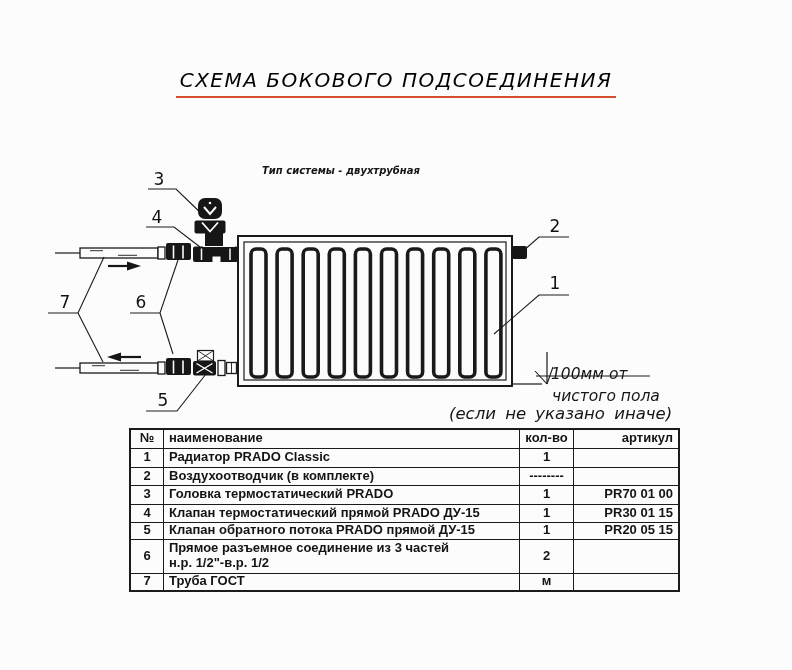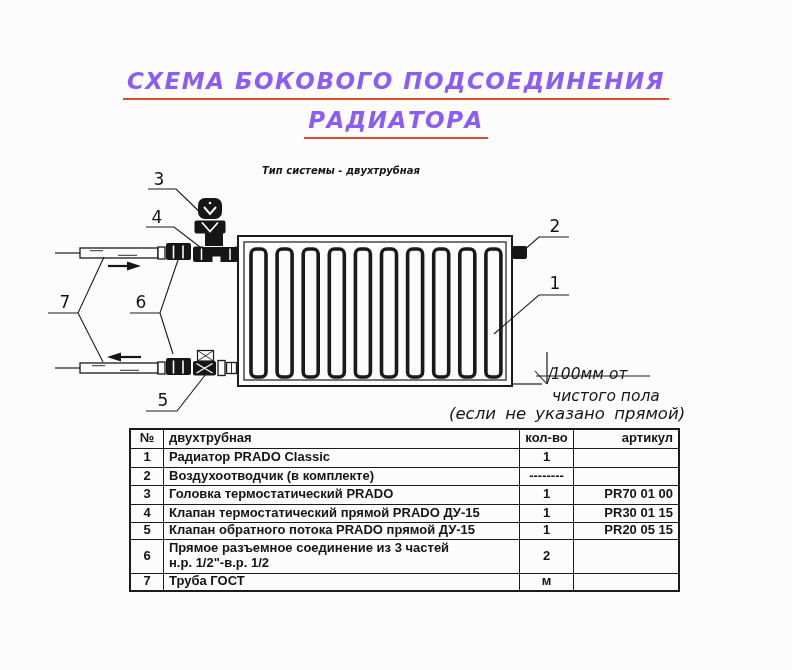--- a/index.html
+++ b/index.html
@@ -2,22 +2,22 @@
 <html><head>
 <meta charset="utf-8">
 <style>
   html,body{margin:0;padding:0;background:#e9e9e9;}
   .page{position:relative;width:792px;height:670px;background:#fcfcfc;overflow:hidden;
         font-family:"DejaVu Sans",sans-serif;color:#1a1a1a;}
   .art{position:absolute;left:0;top:0;}
 
   
   .title-row{position:absolute;left:0;width:792px;text-align:center;}
-  .title-row span{display:inline-block;font-style:italic;font-weight:bold;
-       font-size:23px;letter-spacing:1.5px;color:#8b5cf6;
+  .title-row span{display:inline-block;font-style:italic;font-weight:normal;
+       font-size:20px;letter-spacing:1.5px;color:#000000;
        border-bottom:2.5px solid #d6502f;padding:0 4px 4px 4px;}
 
   
   .sysinfo{position:absolute;left:262px;top:162px;font-style:italic;font-weight:bold;
        font-size:10px;line-height:17px;color:#161616;}
 
   
   .co{position:absolute;width:22px;text-align:center;font-size:17px;color:#111;}
 
   
@@ -140,45 +140,42 @@
       <line x1="536" y1="376" x2="650" y2="376"></line>
       <line x1="547" y1="352" x2="547" y2="384"></line>
       <line x1="535" y1="371" x2="547" y2="384" stroke-width="1.1"></line>
       <line x1="547" y1="384" x2="553" y2="367" stroke-width="1.1"></line>
     </g>
   </svg>
 
   <div class="title-row" style="top:68px">
     <span>СХЕМА БОКОВОГО ПОДСОЕДИНЕНИЯ</span>
   </div>
-  <div class="title-row" style="top:107px">
-    <span>РАДИАТОРА</span>
-  </div>
 
   <div class="sysinfo">
     <div>Тип системы - двухтрубная</div>
   </div>
 
   <div class="co" style="left:148px;top:169px">3</div>
   <div class="co" style="left:146px;top:207px">4</div>
   <div class="co" style="left:54px;top:292px">7</div>
   <div class="co" style="left:130px;top:292px">6</div>
   <div class="co" style="left:152px;top:390px">5</div>
   <div class="co" style="left:544px;top:216px">2</div>
   <div class="co" style="left:544px;top:273px">1</div>
 
   <div class="dim" style="left:551px;top:353px">100мм от</div>
   <div class="dim" style="left:552px;top:375px">чистого пола</div>
-  <div class="dim dim3" style="left:449px;top:392px">(если не указано прямой)</div>
+  <div class="dim dim3" style="left:449px;top:392px">(если не указано иначе)</div>
 
   <table class="parts">
     <tbody>
         <tr class="r-h">
       <th class="c-num">№</th>
-      <th class="c-name">двухтрубная</th>
+      <th class="c-name">наименование</th>
       <th class="c-qty">кол-во</th>
       <th class="c-art">артикул</th>
     </tr>
     <tr class="r-1">
       <td class="c-num">1</td>
       <td class="c-name">Радиатор PRADO Classic</td>
       <td class="c-qty">1</td>
       <td class="c-art"></td>
     </tr>
     <tr class="r-2">

